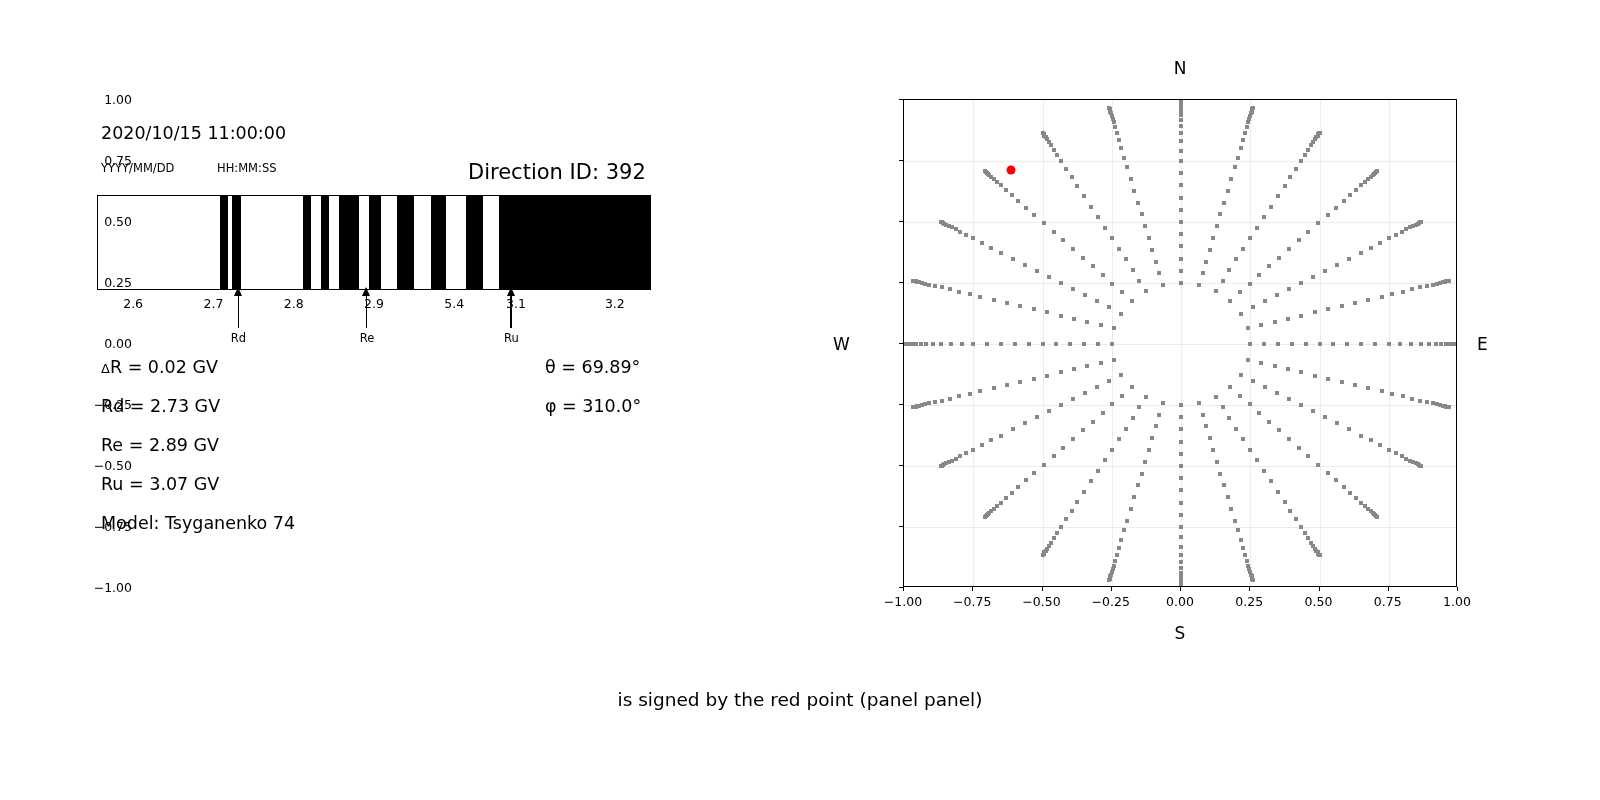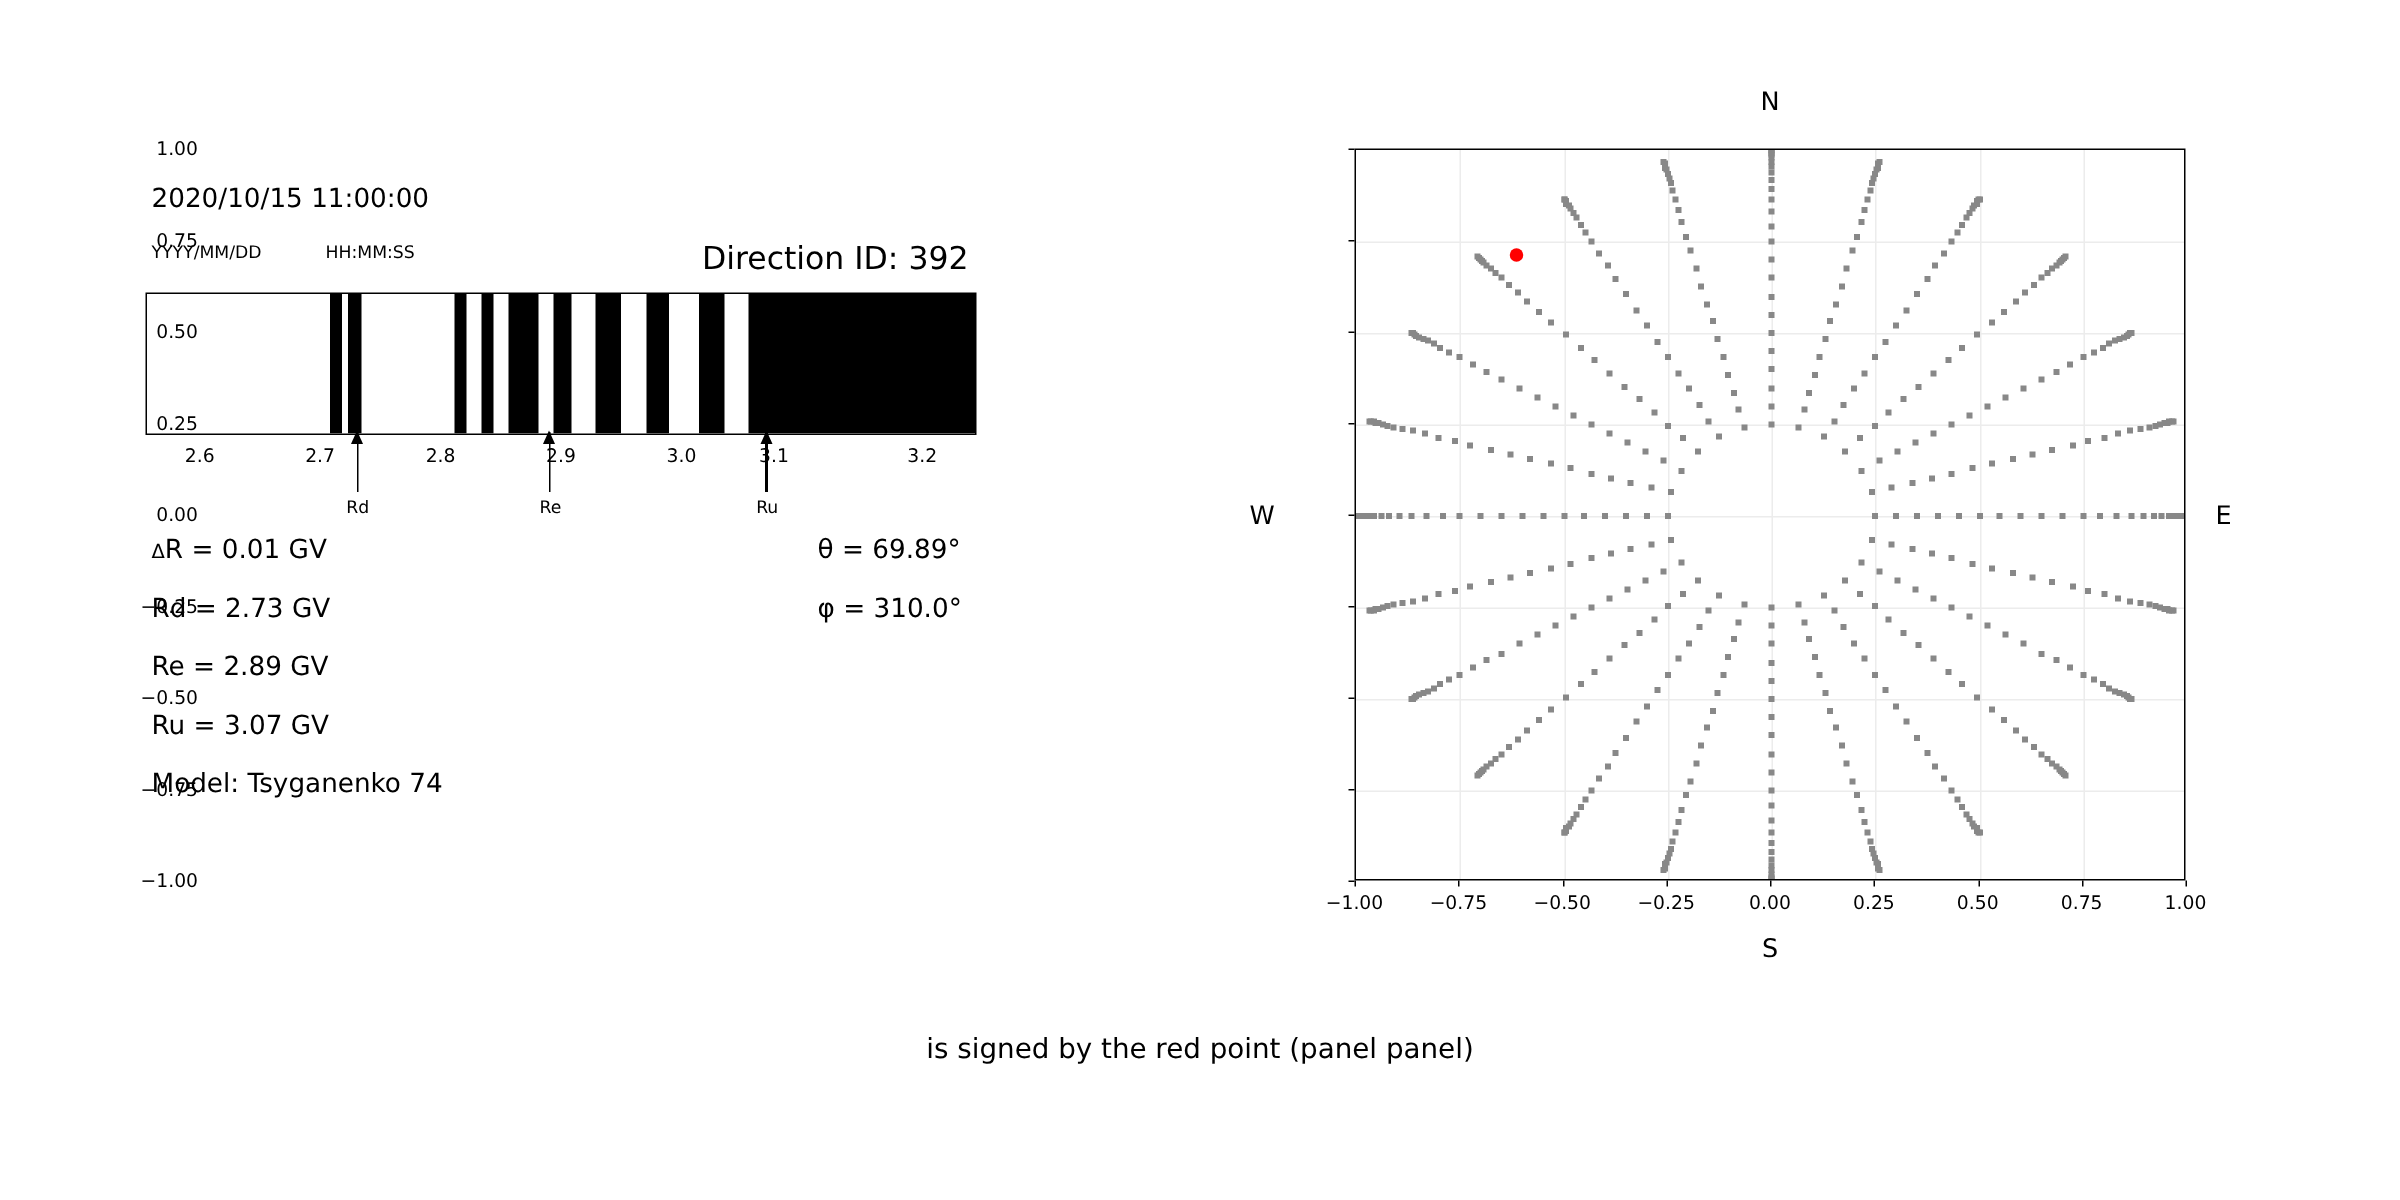--- a/index.html
+++ b/index.html
@@ -213,21 +213,21 @@
         <div class="band" style="left: 333.203px; width: 15.2551px;"></div>
         <div class="band" style="left: 368.129px; width: 16.4594px;"></div>
         <div class="band" style="left: 401.048px; width: 152.952px;"></div>
       </div>
 
     <div id="penumbra-axis">
         <div class="pen-tick-label" style="left: 133.13px;">2.6</div>
         <div class="pen-tick-label" style="left: 213.42px;">2.7</div>
         <div class="pen-tick-label" style="left: 293.71px;">2.8</div>
         <div class="pen-tick-label" style="left: 374px;">2.9</div>
-        <div class="pen-tick-label" style="left: 454.29px;">3.0</div>
+        <div class="pen-tick-label" style="left: 454.29px;">5.4</div>
         <div class="pen-tick-label" style="left: 516px;">3.1</div>
         <div class="pen-tick-label" style="left: 614.87px;">3.2</div>
       </div>
 
     <div id="penumbra-markers">
         <div class="arrow-wrap" style="left: 237.507px;">
           <div class="arrow-shaft"></div>
           <div class="arrow-head"></div>
           <div class="arrow-label">Rd</div>
         </div>
@@ -237,21 +237,21 @@
           <div class="arrow-label">Re</div>
         </div>
         <div class="arrow-wrap" style="left: 510.493px;">
           <div class="arrow-shaft"></div>
           <div class="arrow-head"></div>
           <div class="arrow-label">Ru</div>
         </div>
       </div>
 
     <div class="param param-left" style="top:357px;">
-      <span class="delta">Δ</span><span>R = 0.01 GV</span>
+      <span class="delta">Δ</span><span>R = 0.02 GV</span>
     </div>
     <div class="param param-left" style="top:396px;">Rd = 2.73 GV</div>
     <div class="param param-left" style="top:435px;">Re = 2.89 GV</div>
     <div class="param param-left" style="top:474px;">Ru = 3.07 GV</div>
     <div class="param param-left" style="top:513px;">Model: Tsyganenko 74</div>
 
     <div class="param param-right" style="top:357px;">θ = 69.89°</div>
     <div class="param param-right" style="top:396px;">φ = 310.0°</div>
   </div>
 

